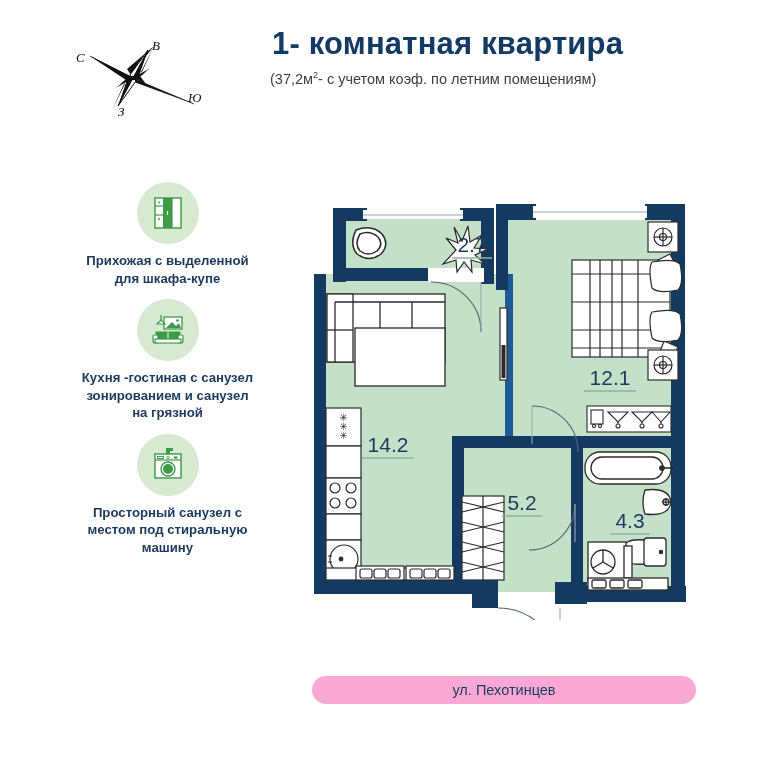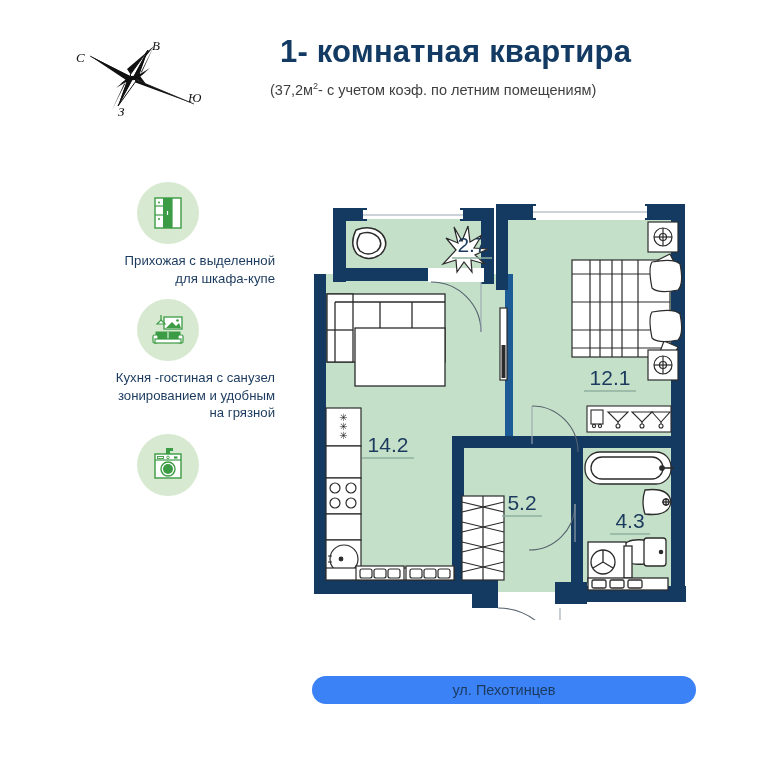--- a/index.html
+++ b/index.html
@@ -45,21 +45,21 @@
     position: absolute;
     left: 268px; top: 24px;
     width: 470px;
   }
   #main-title {
     font-size: 31px;
     font-weight: bold;
     color: #123a63;
     letter-spacing: 0.2px;
     line-height: 1.05;
-    margin: 12px;
+    margin: 4px;
     white-space: nowrap;
   }
   #area-line {
     font-size: 17px;
     font-weight: bold;
     color: #123a63;
     margin: 12px 0 0 18px;
     white-space: nowrap;
   }
   #area-line .sup { font-size: 10px; vertical-align: super; }
@@ -89,39 +89,38 @@
     border-radius: 50%;
     background: #d7ead1;
     display: flex;
     align-items: center;
     justify-content: center;
   }
   .feature-text {
     font-size: 13.2px;
     line-height: 1.33;
     color: #1b3a5e;
-    font-weight: normal;
-    text-align: right;
+    font-weight: bold;
   }
 
   
   #plan {
     position: absolute;
     left: 300px; top: 190px;
     width: 405px; height: 430px;
   }
   #plan svg { display: block; }
 
   
   #street-pill {
     position: absolute;
     left: 312px; top: 676px;
     width: 384px; height: 28px;
     border-radius: 14px;
-    background: #3b82f6;
+    background: #f9a8d4;
     display: flex;
     align-items: center;
     justify-content: center;
   }
   #street-label {
     font-size: 14.5px;
     color: #1b3a5e;
     font-weight: normal;
   }
 </style>
@@ -197,37 +196,42 @@
         <path d="M10,15 L18,15 L14,11 Z" fill="#ffffff" stroke="#3c9b45" stroke-width="1.2"></path>
         <rect x="9" y="23" width="24" height="7" fill="#3c9b45" stroke="#3c9b45" stroke-width="1"></rect>
         <line x1="21" y1="23" x2="21" y2="30" stroke="#ffffff" stroke-width="1"></line>
         <rect x="6" y="26" width="5" height="8" rx="1.4" fill="#ffffff" stroke="#3c9b45" stroke-width="1.2"></rect>
         <rect x="31" y="26" width="5" height="8" rx="1.4" fill="#ffffff" stroke="#3c9b45" stroke-width="1.2"></rect>
         <rect x="8" y="30" width="26" height="4" fill="#ffffff" stroke="#3c9b45" stroke-width="1.2"></rect>
       </svg>
     </div>
     <div class="feature-text">
       <div>Кухня -гостиная с санузел</div>
-      <div>зонированием и удобным</div>
+      <div>зонированием и санузел</div>
       <div>на грязной</div>
     </div>
   </div>
 
   <div class="feature">
     <div class="feature-icon-wrap">
       <svg width="42" height="42" viewBox="0 0 42 42">
         <path d="M19,10 L19,4 L26,4 L26,7 L23,7 L23,10 Z" fill="#3c9b45"></path>
         <rect x="8" y="10" width="26" height="24" fill="#ffffff" stroke="#3c9b45" stroke-width="1.4"></rect>
         <line x1="8" y1="16" x2="34" y2="16" stroke="#3c9b45" stroke-width="1.2"></line>
         <rect x="10.5" y="12.5" width="6" height="2" fill="#ffffff" stroke="#3c9b45" stroke-width="0.9"></rect>
         <circle cx="21" cy="13.4" r="1.3" fill="none" stroke="#3c9b45" stroke-width="0.9"></circle>
         <rect x="27" y="12.4" width="3.4" height="2.2" fill="#3c9b45"></rect>
         <circle cx="21" cy="25" r="7" fill="#ffffff" stroke="#3c9b45" stroke-width="1.4"></circle>
         <circle cx="21" cy="25" r="5" fill="#3c9b45"></circle>
       </svg>
+    </div>
+    <div class="feature-text">
+      <div>Просторный санузел с</div>
+      <div>местом под стиральную</div>
+      <div>машину</div>
     </div>
   </div>
 </div>
 
 <div id="plan">
 <svg width="405" height="430" viewBox="0 0 405 430">
 
   <g>
 
     <rect x="33" y="26" width="155" height="58" fill="#c5e0c8"></rect>

